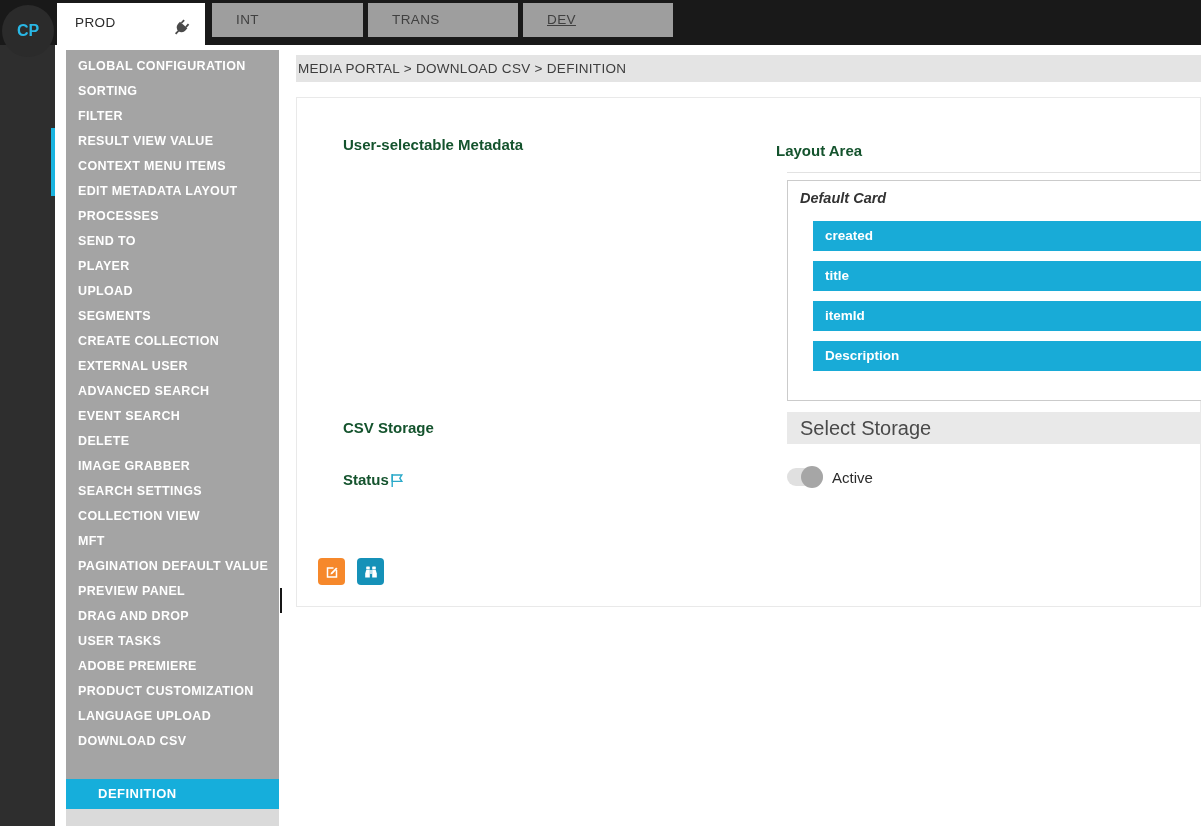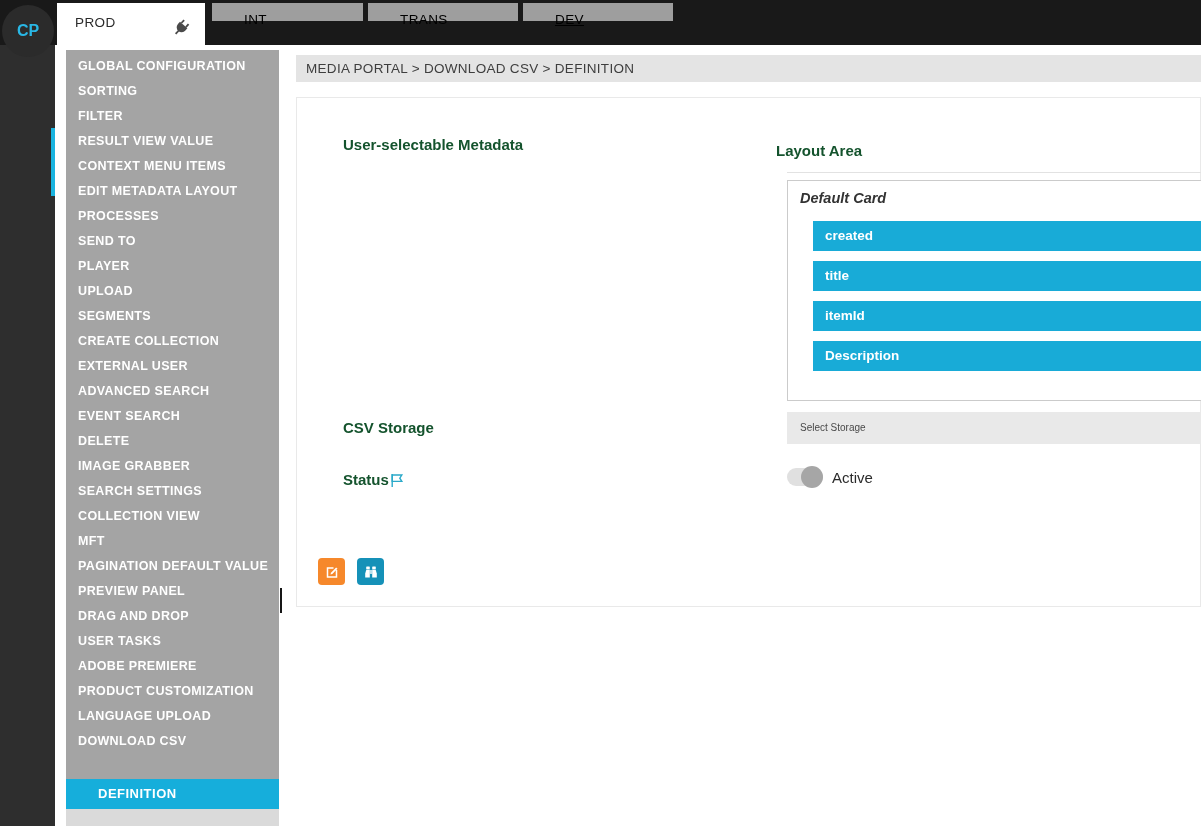--- a/index.html
+++ b/index.html
@@ -2,23 +2,23 @@
 <html><head>
 <meta charset="utf-8">
 <style>
   * { margin:0; padding:0; box-sizing:border-box; }
   html,body { width:1201px; height:826px; overflow:hidden; background:#fff;
               font-family:"Liberation Sans", sans-serif; }
   .abs { position:absolute; }
 
   
   #topbar { left:0; top:0; width:1201px; height:45px; background:#191919; z-index:20; }
-  .tab { position:absolute; top:3px; height:18px; background:#9e9e9e;
-         font-size:13.5px; color:#000000; letter-spacing:.4px;
-         line-height:34px; padding-left:32px; cursor:pointer; }
+  .tab { position:absolute; top:3px; height:34px; background:#9e9e9e;
+         font-size:13.5px; color:#404040; letter-spacing:.4px;
+         line-height:34px; padding-left:24px; cursor:pointer; }
   #tab-prod { left:57px; width:148px; height:45px; background:#fff; color:#2b2b2b;
               line-height:40px; padding-left:18px; z-index:22; }
   #tab-int   { left:212px; width:151px; }
   #tab-trans { left:368px; width:150px; }
   #tab-dev   { left:523px; width:150px;text-decoration:underline; }
   #plug-ico { position:absolute; right:14px; top:11px; }
 
   
   #rail { left:0; top:45px; width:55px; height:781px; background:#2e2e2e; z-index:10; }
   #cp-avatar { left:2px; top:5px; width:52px; height:52px; border-radius:50%;
@@ -37,38 +37,38 @@
                white-space:nowrap; overflow:hidden; cursor:pointer; }
   #definition-item { left:66px; top:779px; width:213px; height:30px; background:#16aedb;
                      color:#fff; font-size:13px; font-weight:bold; letter-spacing:.5px;
                      line-height:30px; padding-left:32px; cursor:pointer; }
   #menu-bottom-strip { left:66px; top:809px; width:213px; height:17px; background:#dadada; }
   #menu-scroll-thumb { left:280px; top:588px; width:2px; height:25px; background:#161616; }
 
   
   #breadcrumb { left:296px; top:55px; width:905px; height:27px; background:#e4e4e4;
                 font-size:13.5px; color:#3e3e3e; letter-spacing:.3px;
-                line-height:27px; padding-left:10px; }
+                line-height:27px; padding-left:2px; }
   #content-card { left:296px; top:97px; width:905px; height:510px; background:#fff;
                   border:1px solid #e9e9e9; }
   .fieldlabel { position:absolute; font-size:15px; font-weight:bold; color:#14532d; }
   #lbl-metadata { left:343px; top:136px; }
   #lbl-layout-area { left:776px; top:142px; }
   #layout-divider { left:787px; top:172px; width:414px; height:1px; background:#e2e2e2; }
   #default-card { left:787px; top:180px; width:420px; height:221px;
                   border:1px solid #cbcbcb; background:#fff; }
   #default-card-title { position:absolute; left:12px; top:9px; font-size:14.5px;
                         font-weight:bold; font-style:italic; color:#333; }
   #field-list { position:absolute; left:25px; top:40px; right:-2px; }
   .field-row { height:30px; line-height:30px; margin-bottom:10px; background:#18abd7;
                color:#fff; font-size:13.5px; font-weight:bold; padding-left:12px;
                cursor:pointer; }
   #lbl-csv { left:343px; top:419px; }
   #select-storage { left:787px; top:412px; width:414px; height:32px; background:#e9e9e9;
-                    font-size:10px; color:#4a4a4a; line-height:32px; padding-left:13px;
+                    font-size:20px; color:#4a4a4a; line-height:32px; padding-left:13px;
                     cursor:pointer; }
   #status-row { left:343px; top:471px; display:flex; align-items:center; }
   #status-row .fieldlabel { position:static; }
   #toggle { left:787px; top:468px; width:36px; height:18px; border-radius:9px;
             background:#e0e0e0; cursor:pointer; }
   #toggle-knob { position:absolute; left:14px; top:-2px; width:22px; height:22px;
                  border-radius:50%; background:#a6a6a6; }
   #lbl-active { left:832px; top:469px; font-size:15px; color:#2b2b2b;text-align:right; }
   .sq-btn { position:absolute; top:558px; width:27px; height:27px; border-radius:4px;
             border:none; cursor:pointer; display:flex; align-items:center; justify-content:center; }

